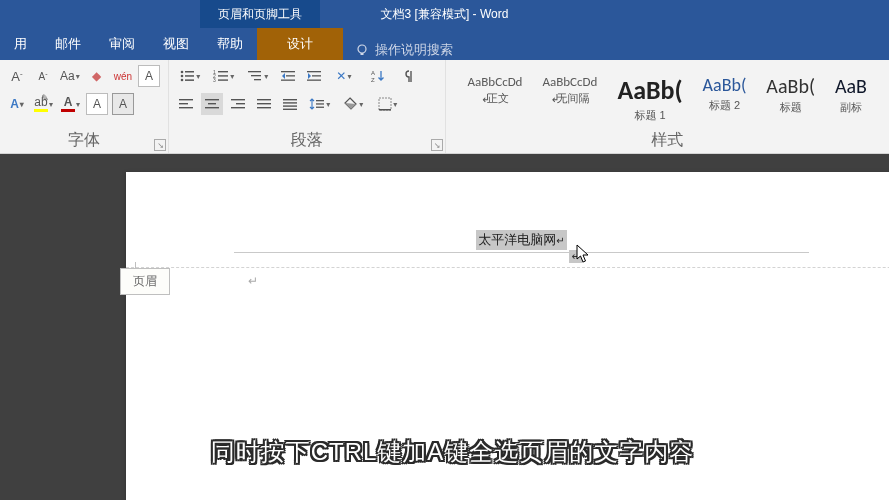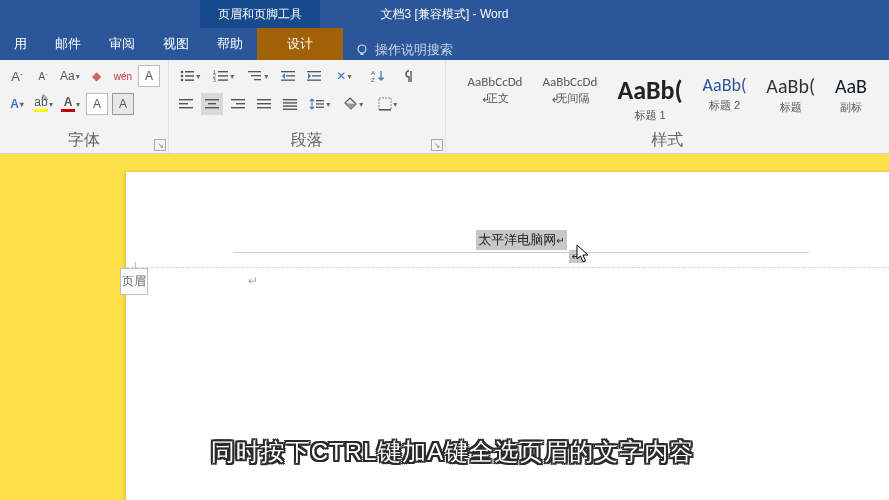--- a/index.html
+++ b/index.html
@@ -120,21 +120,21 @@
   .style-item .preview { font-family: "Calibri","Microsoft YaHei", sans-serif; color:#333; }
   .style-item .sm { font-size: 13px; color:#5a5a5a;}
   .style-item .md { font-size: 18px; color:#2b579a; }
   .style-item .lg { font-size: 26px; font-weight:bold; color:#222;}
   .style-item .name { font-size:11px; color:#555; margin-top:2px; }
   .style-corner { width:4px; height:4px; display:inline-block; margin-right:2px;}
 
   .workspace {
     position: absolute;
     top: 154px; left: 0; right: 0; bottom: 0;
-    background: #fde047;
+    background: #404040;
     font-family: Liberation Serif, serif;
   }
   .page {
     position: absolute;
     left: 126px;
     top: 18px;
     width: 900px;
     height: 400px;
     background: #fff;
     box-shadow: 0 1px 4px rgba(0,0,0,0.25);
@@ -168,21 +168,21 @@
   .left-para {
     position:absolute; left:122px; top:102px; color:#aaa; font-size:12px;
   }
 
   .header-tag {
     position: absolute;
     left: -6px;
     top: 96px;
     background: #fdfdfa;
     border: 1px solid #bfbfbf;
-    padding: 4px 1px;
+    padding: 4px 12px;
     font-size: 12px;
     color: #666;
   }
   .header-tag::before {
     content:"";
     position:absolute;
     left: 14px; top:-7px;
     width:1px; height:7px;
     background:#bfbfbf;
   }

